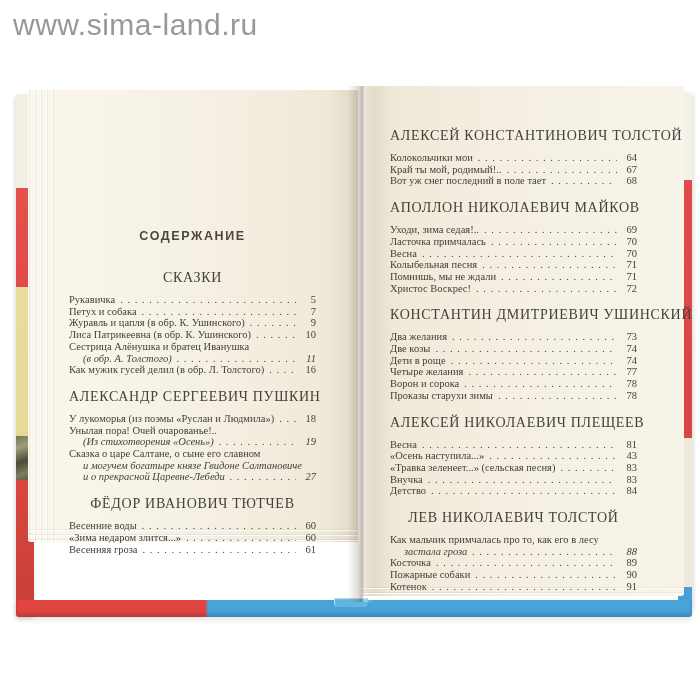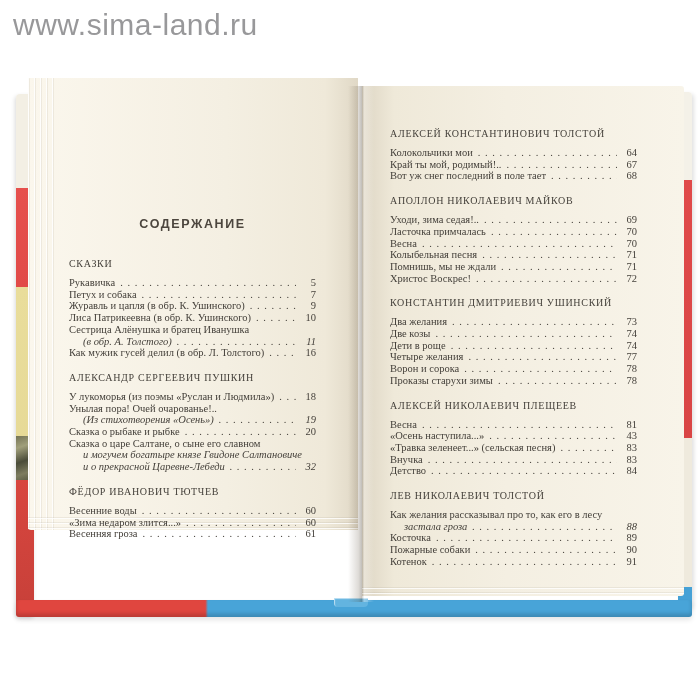--- a/index.html
+++ b/index.html
@@ -47,21 +47,21 @@
     box-shadow:0 3px 5px rgba(0,0,0,0.10), inset 0 -3px 4px rgba(0,0,0,0.18);
   }
   .cover-bottom .notch{
     position:absolute;left:47%;top:-2px;width:5%;height:9px;
     background:#63b4e0;border-radius:0 0 4px 4px;
     box-shadow:inset 1px 1px 1px rgba(255,255,255,0.6);
   }
   
   .page{position:absolute;z-index:2;}
   .page-left{
-    left:28px;top:78px;width:330px;height:452px;
+    left:28px;top:90px;width:330px;height:452px;
     border-radius:2px 0 0 3px;
     background:linear-gradient(90deg,#fbf7ed 0%,#f4efe2 60%,#efe9d9 90%,#e0d8c6 100%);
   }
   .page-left::before{ 
     content:"";position:absolute;left:0;top:0;width:26px;height:100%;
     background:repeating-linear-gradient(90deg,
       rgba(255,255,255,0.85) 0 1px, rgba(120,110,90,0.10) 1px 2px, rgba(255,255,255,0) 2px 6px);
     border-radius:2px 0 0 3px;
   }
   .page-left::after{ 
@@ -88,21 +88,21 @@
   
   .page-inner-left{position:absolute;left:41px;top:139px;width:247px;z-index:4;}
   .page-inner-right{position:absolute;left:28px;top:42px;width:247px;z-index:4;}
   .contents-title{
     margin:0 0 27px 0;text-align:center;
     font-family:"Liberation Sans", sans-serif;
     font-size:12.5px;font-weight:600;letter-spacing:1.6px;color:#4c463e;
   }
   .toc{font-size:10.5px;color:var(--ink,#45413b);}
   .toc-heading{
-    text-align:left;font-size:10px;letter-spacing:0.7px;margin:13px 0 8px 0;
+    text-align:center;font-size:14px;letter-spacing:0.7px;margin:13px 0 8px 0;
     white-space:nowrap;color:var(--ink,#45413b);
   }
   .toc > .toc-heading:first-child{margin-top:0;}
   .toc-row{display:flex;align-items:baseline;line-height:11.7px;white-space:nowrap;}
   .toc-row.cont{padding-left:14px;font-style:italic;}
   .toc-row .t{flex:0 0 auto;}
   .toc-row .dots{
     flex:1 1 auto;overflow:hidden;min-width:6px;margin:0 4px 0 5px;
   }
   .toc-row .dots::after{
@@ -172,34 +172,29 @@
             </div>
             <div class="toc-row">
               <span class="t">Унылая пора! Очей очарованье!..</span>
             </div>
             <div class="toc-row cont">
               <span class="t">(Из стихотворения «Осень»)</span>
               <span class="dots"></span>
               <span class="pnum">19</span>
             </div>
             <div class="toc-row">
-              <span class="t">Сказка о рыбаке и рыбке</span>
-              <span class="dots"></span>
-              <span class="pnum">20</span>
-            </div>
-            <div class="toc-row">
               <span class="t">Сказка о царе Салтане, о сыне его славном</span>
             </div>
             <div class="toc-row cont">
               <span class="t">и могучем богатыре князе Гвидоне Салтановиче</span>
             </div>
             <div class="toc-row cont">
               <span class="t">и о прекрасной Царевне-Лебеди</span>
               <span class="dots"></span>
-              <span class="pnum">32</span>
+              <span class="pnum">27</span>
             </div>
             <div class="toc-heading">ФЁДОР ИВАНОВИЧ ТЮТЧЕВ</div>
             <div class="toc-row">
               <span class="t">Весенние воды</span>
               <span class="dots"></span>
               <span class="pnum">60</span>
             </div>
             <div class="toc-row">
               <span class="t">«Зима недаром злится...»</span>
               <span class="dots"></span>
@@ -316,21 +311,21 @@
               <span class="dots"></span>
               <span class="pnum">83</span>
             </div>
             <div class="toc-row">
               <span class="t">Детство</span>
               <span class="dots"></span>
               <span class="pnum">84</span>
             </div>
             <div class="toc-heading">ЛЕВ НИКОЛАЕВИЧ ТОЛСТОЙ</div>
             <div class="toc-row">
-              <span class="t">Как желания рассказывал про то, как его в лесу</span>
+              <span class="t">Как мальчик примчалась про то, как его в лесу</span>
             </div>
             <div class="toc-row cont">
               <span class="t">застала гроза</span>
               <span class="dots"></span>
               <span class="pnum">88</span>
             </div>
             <div class="toc-row">
               <span class="t">Косточка</span>
               <span class="dots"></span>
               <span class="pnum">89</span>

